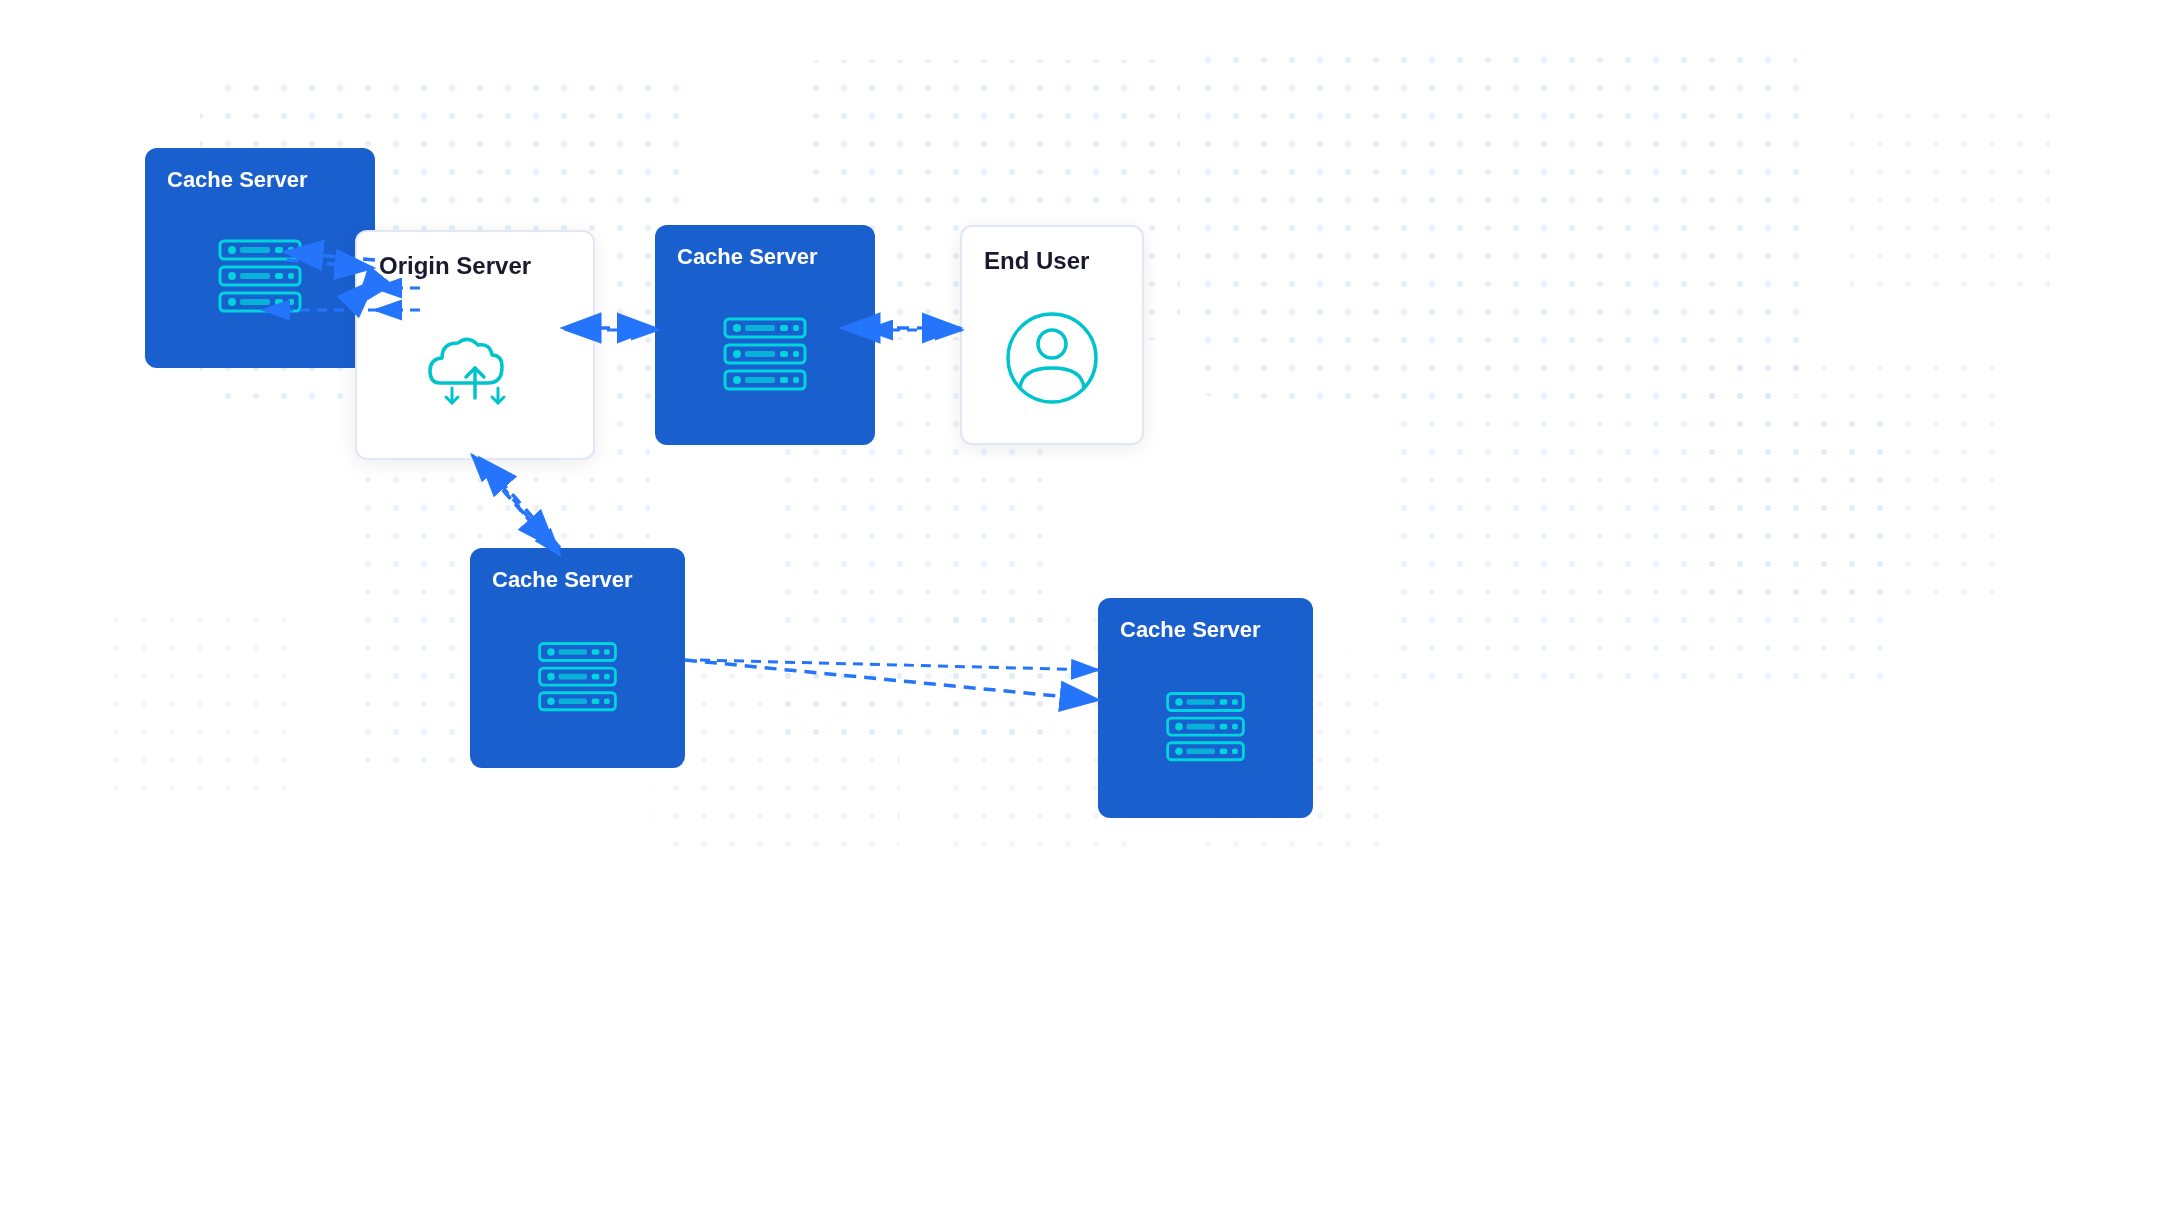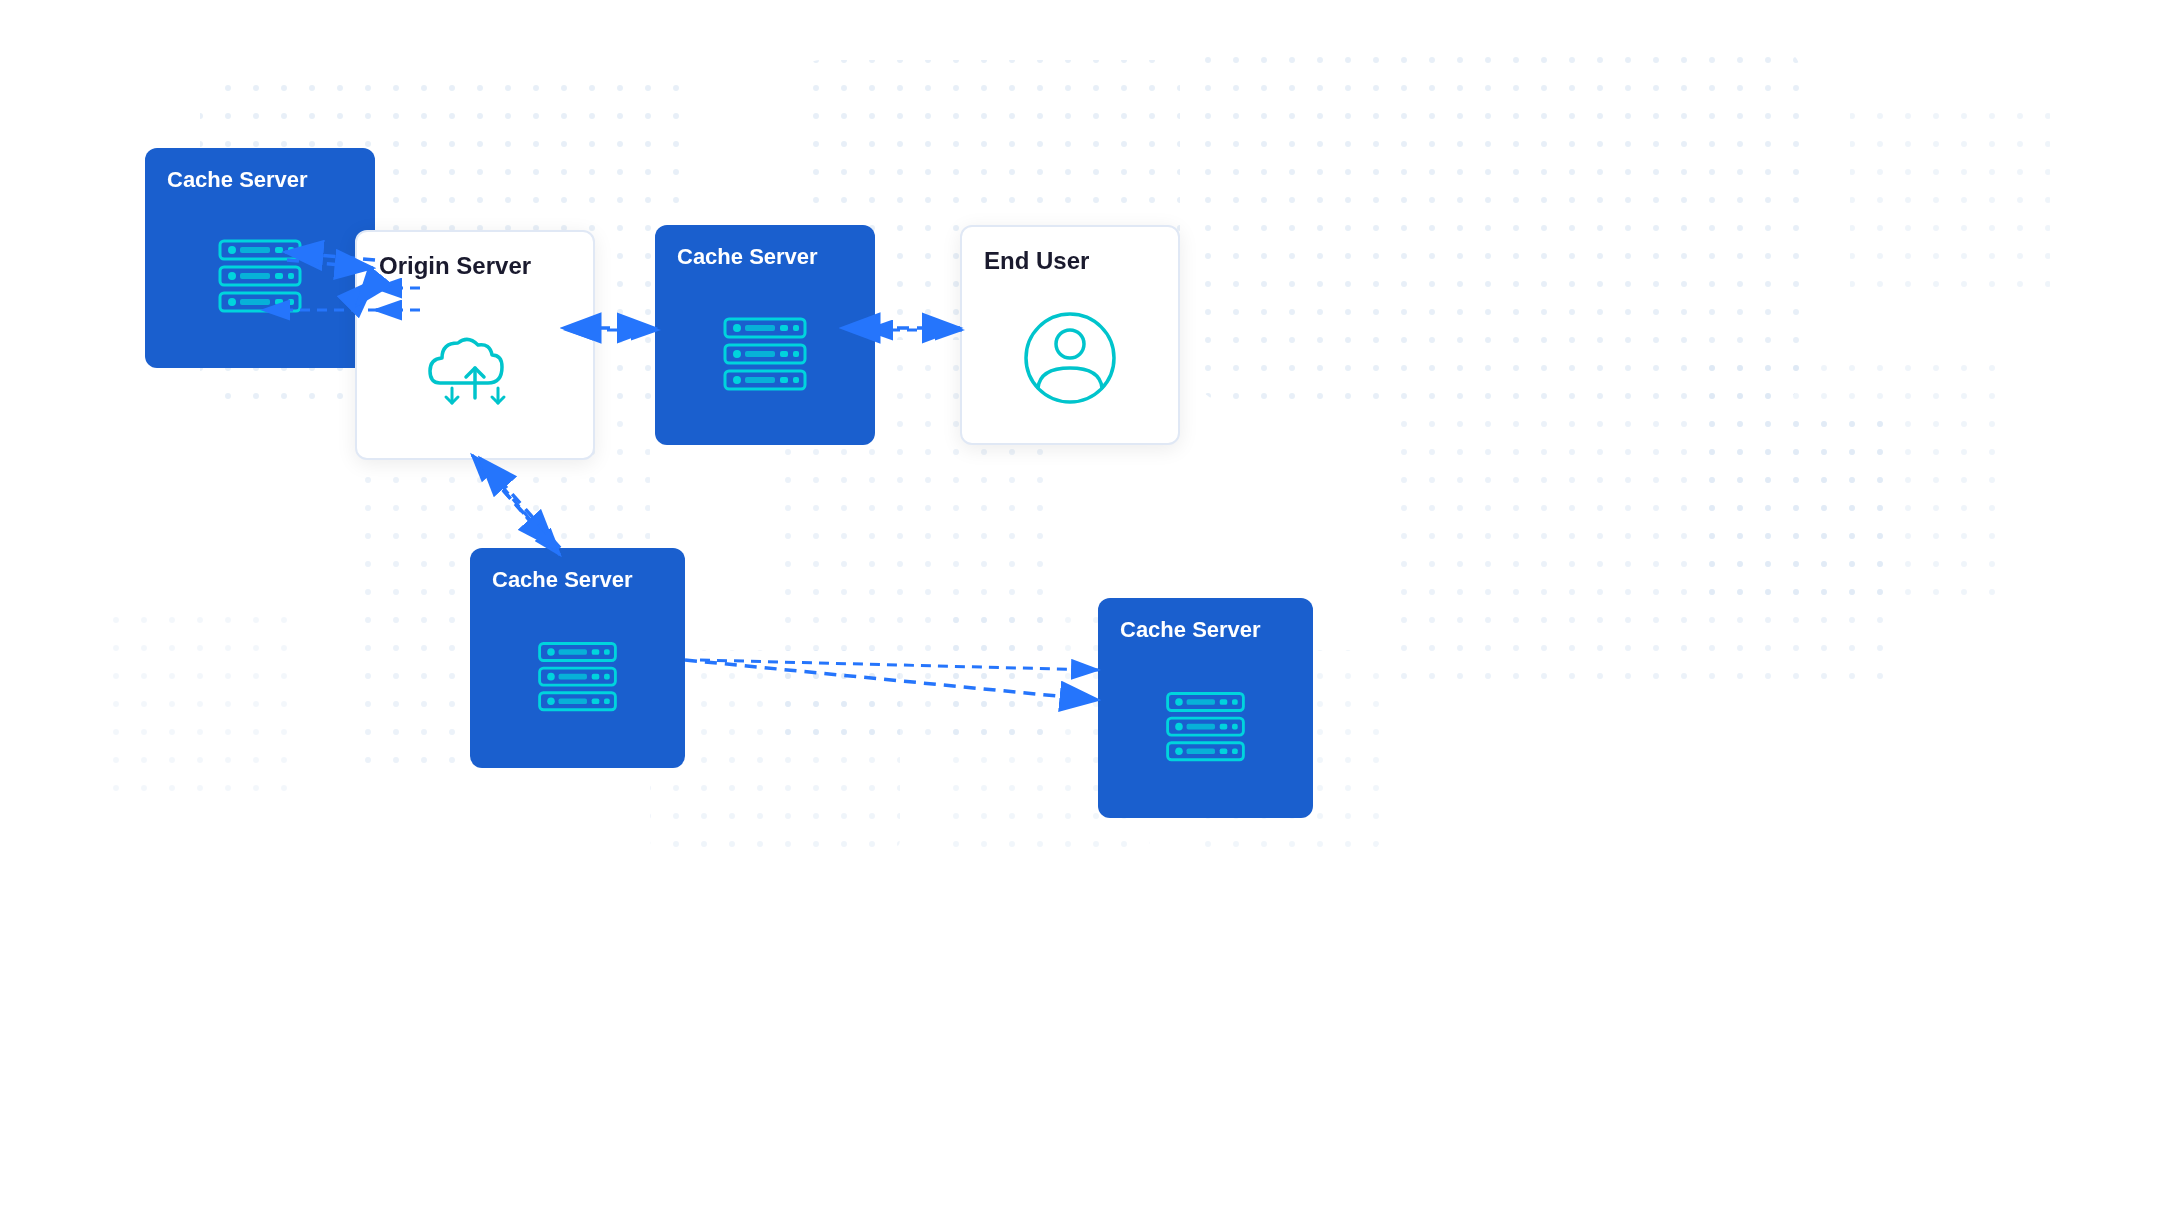--- a/index.html
+++ b/index.html
@@ -210,21 +210,21 @@
 
         <rect x="10" y="62" width="80" height="18" rx="4" fill="none" stroke="#00d4dd" stroke-width="3"></rect>
         <circle cx="22" cy="71" r="4" fill="#00d4dd"></circle>
         <rect x="30" y="68" width="30" height="6" rx="2" fill="#00d4dd" opacity="0.7"></rect>
         <rect x="65" y="68" width="8" height="6" rx="2" fill="#00d4dd"></rect>
         <rect x="78" y="68" width="6" height="6" rx="2" fill="#00d4dd"></rect>
       </svg>
     </div>
   </div>
 
-  <div class="node node-white" style="left:960px; top:225px; width:220px; min-height:220px;">
+  <div class="node node-white" style="left:960px; top:225px; width:184px; min-height:220px;">
     <div class="node-label" style="color:#1a1a2e; font-size:24px;">End User</div>
     <div class="node-icon-area">
 
       <svg width="100" height="100" viewBox="0 0 100 100" xmlns="http://www.w3.org/2000/svg">
         <circle cx="50" cy="50" r="44" fill="none" stroke="#00c4cc" stroke-width="3.5"></circle>
 
         <circle cx="50" cy="36" r="14" fill="none" stroke="#00c4cc" stroke-width="3.5"></circle>
 
         <path d="M18 80 Q20 60 50 60 Q80 60 82 80" fill="none" stroke="#00c4cc" stroke-width="3.5" stroke-linecap="round"></path>
       </svg>

